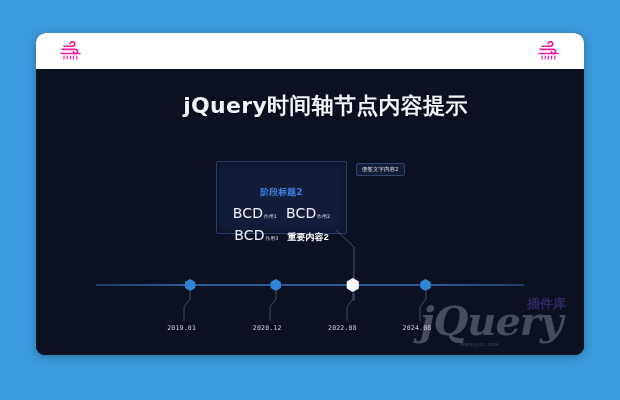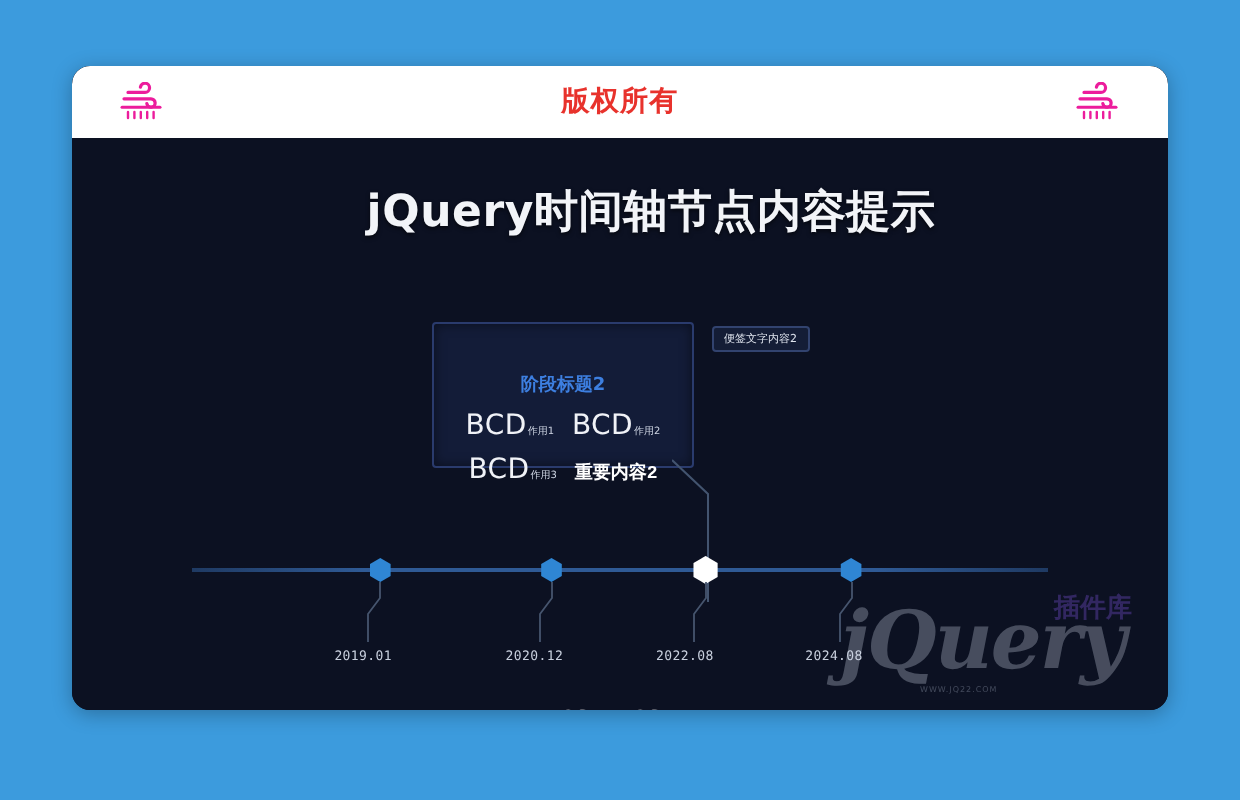--- a/index.html
+++ b/index.html
@@ -283,21 +283,20 @@
       </g>
       <g stroke="#ec1c9c" stroke-width="1.2" stroke-linecap="round">
         <path d="M6 15 V18"></path>
           <path d="M9.2 15 V18"></path>
           <path d="M12.4 15 V18"></path>
         <path d="M15.6 15 V18"></path>
           <path d="M18.8 15 V18"></path>
       </g>
     </svg>
 
-    <div id="header-title">版权所有</div>
 
     <svg class="hdr-icon right" viewBox="0 0 26 20">
       <g fill="none" stroke="#ec1c9c" stroke-width="1.6" stroke-linecap="round">
         <path d="M6 5.2 H14.5 a2.3 2.3 0 1 0 -2.3 -2.6"></path>
         <path d="M4 8.4 H17.5 a2.1 2.1 0 1 1 -2.1 2.4"></path>
       </g>
       <g stroke="#ec1c9c" stroke-width="1.5" stroke-linecap="round">
         <path d="M3 12.6 H22"></path>
       </g>
       <g stroke="#ec1c9c" stroke-width="1.2" stroke-linecap="round">

